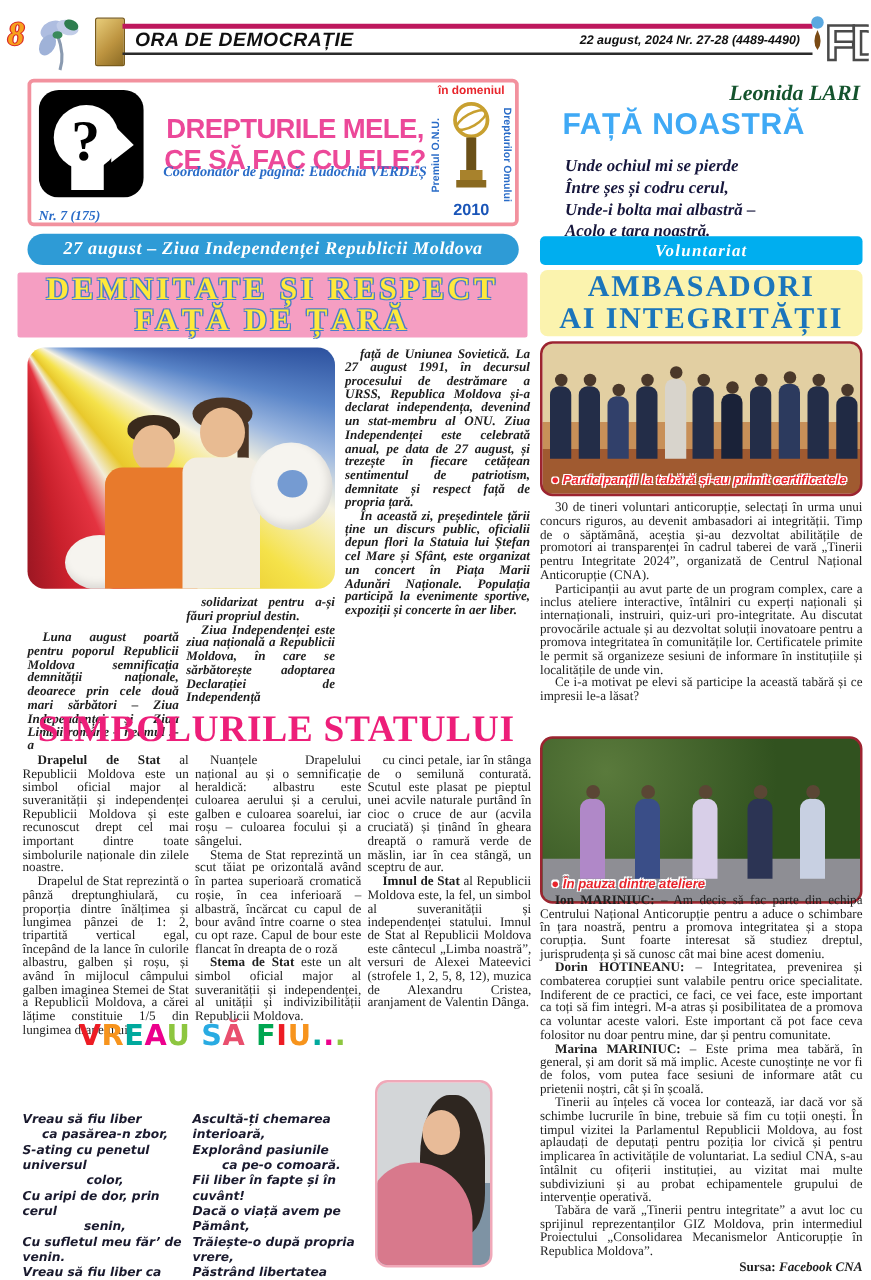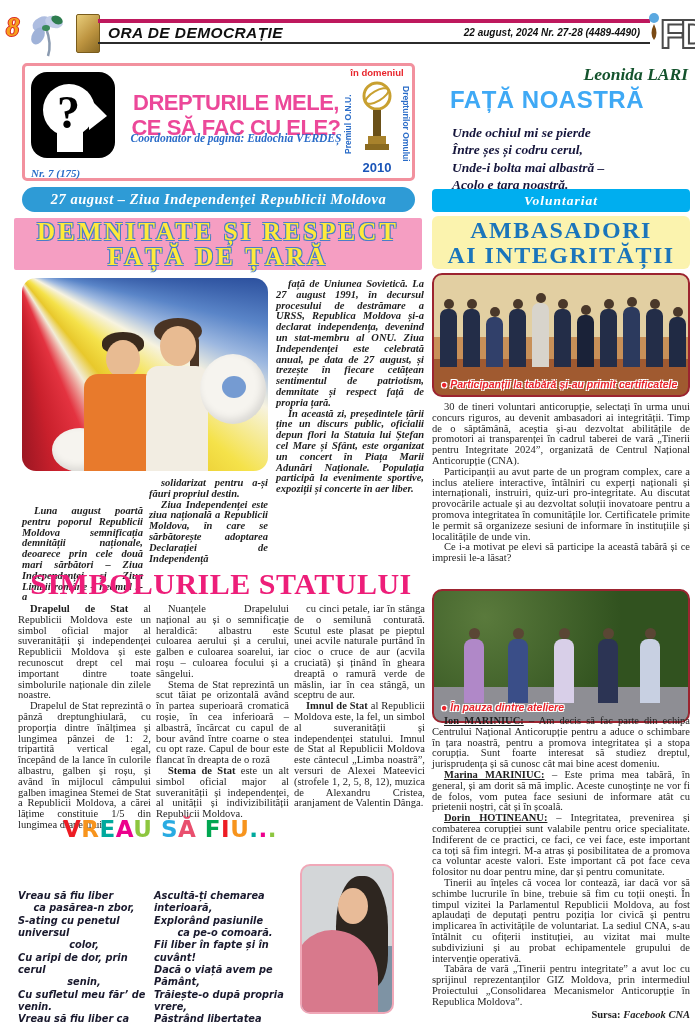--- a/index.html
+++ b/index.html
@@ -65,21 +65,21 @@
   .amb-box{left:432px;top:216px;width:258px;height:53px;background:#fbf3ae;border-radius:6px;
            display:flex;flex-direction:column;align-items:center;justify-content:center;
            font:700 24px "Liberation Serif",serif;color:#1b75bb;letter-spacing:1.5px;line-height:1.02;}
   .vpoem{font:italic 700 9.8px "DejaVu Sans",sans-serif;color:#1a1a2e;line-height:1.26;}
   .vpoem .ln-r{text-align:center;}
   .vp1{left:18px;top:890px;width:132px;}
   .vp2{left:154px;top:890px;width:142px;}
   
   .vol-intro{left:432px;top:402px;width:258px;height:174px;}
   .vol-body{left:432px;top:716px;width:258px;height:296px;}
-  .vol-body b{font-weight:700;text-decoration:underline;}
+  .vol-body b{font-weight:700;}
   .src-line{text-align:right;margin-top:2px;font-weight:700;}
   .src-line .src-val{font-style:italic;}
   
   .photo{position:absolute;overflow:hidden;}
   .ph-children{left:22px;top:278px;width:246px;height:193px;border-radius:14px;
      background:conic-gradient(from 0deg at -4% -6%,
        #2a4e9c 92deg,#5a85c8 103deg,#9db8e0 111deg,#f7f3e0 119deg,#f5e24a 131deg,#e8c82c 141deg,
        #f2ecd8 148deg,#e43340 157deg,#c9202c 168deg,#8e1420 180deg);}
   .kid-head{position:absolute;border-radius:50%;background:#e8bb92;}
   .boy-head{left:84px;top:62px;width:34px;height:38px;}
@@ -311,22 +311,22 @@
     <div class="ap ap1"></div>
     <div class="ap ap2"></div>
     <div class="ap ap3"></div>
     <div class="ap ap4"></div>
     <div class="ap ap5"></div>
     <div class="caption cap2">● În pauza dintre ateliere</div>
   </div>
 
   <div class="abs tcol vol-body">
     <p><b>Ion MARINIUC:</b> <span>– Am decis să fac parte din echipa Centrului Național Anticorupție pentru a aduce o schimbare în țara noastră, pentru a promova integritatea și a stopa corupția. Sunt foarte interesat să studiez dreptul, jurisprudența și să cunosc cât mai bine acest domeniu.</span></p>
+    <p><b>Dorin HOTINEANU:</b> <span>– Integritatea, prevenirea și combaterea corupției sunt valabile pentru orice specialitate. Indiferent de ce practici, ce faci, ce vei face, este important ca toți să fim integri. M-a atras și posibilitatea de a promova ca voluntar aceste valori. Este important că pot face ceva folositor nu doar pentru mine, dar și pentru comunitate.</span></p>
     <p><b>Marina MARINIUC:</b> <span>– Este prima mea tabără, în general, și am dorit să mă implic. Aceste cunoștințe ne vor fi de folos, vom putea face sesiuni de informare atât cu prietenii noștri, cât și în școală.</span></p>
-    <p><b>Dorin HOTINEANU:</b> <span>– Integritatea, prevenirea și combaterea corupției sunt valabile pentru orice specialitate. Indiferent de ce practici, ce faci, ce vei face, este important ca toți să fim integri. M-a atras și posibilitatea de a promova ca voluntar aceste valori. Este important că pot face ceva folositor nu doar pentru mine, dar și pentru comunitate.</span></p>
     <p>Tinerii au înțeles că vocea lor contează, iar dacă vor să schimbe lucrurile în bine, trebuie să fim cu toții onești. În timpul vizitei la Parlamentul Republicii Moldova, au fost aplaudați de deputați pentru poziția lor civică și pentru implicarea în activitățile de voluntariat. La sediul CNA, s-au întâlnit cu ofițerii instituției, au vizitat mai multe subdiviziuni și au probat echipamentele grupului de intervenție operativă.</p>
     <p>Tabăra de vară „Tinerii pentru integritate” a avut loc cu sprijinul reprezentanților GIZ Moldova, prin intermediul Proiectului „Consolidarea Mecanismelor Anticorupție în Republica Moldova”.</p>
     <div class="src-line">
       <span>Sursa: </span><span class="src-val">Facebook CNA</span>
     </div>
   </div>
 
 </div>
 
 </body></html>

